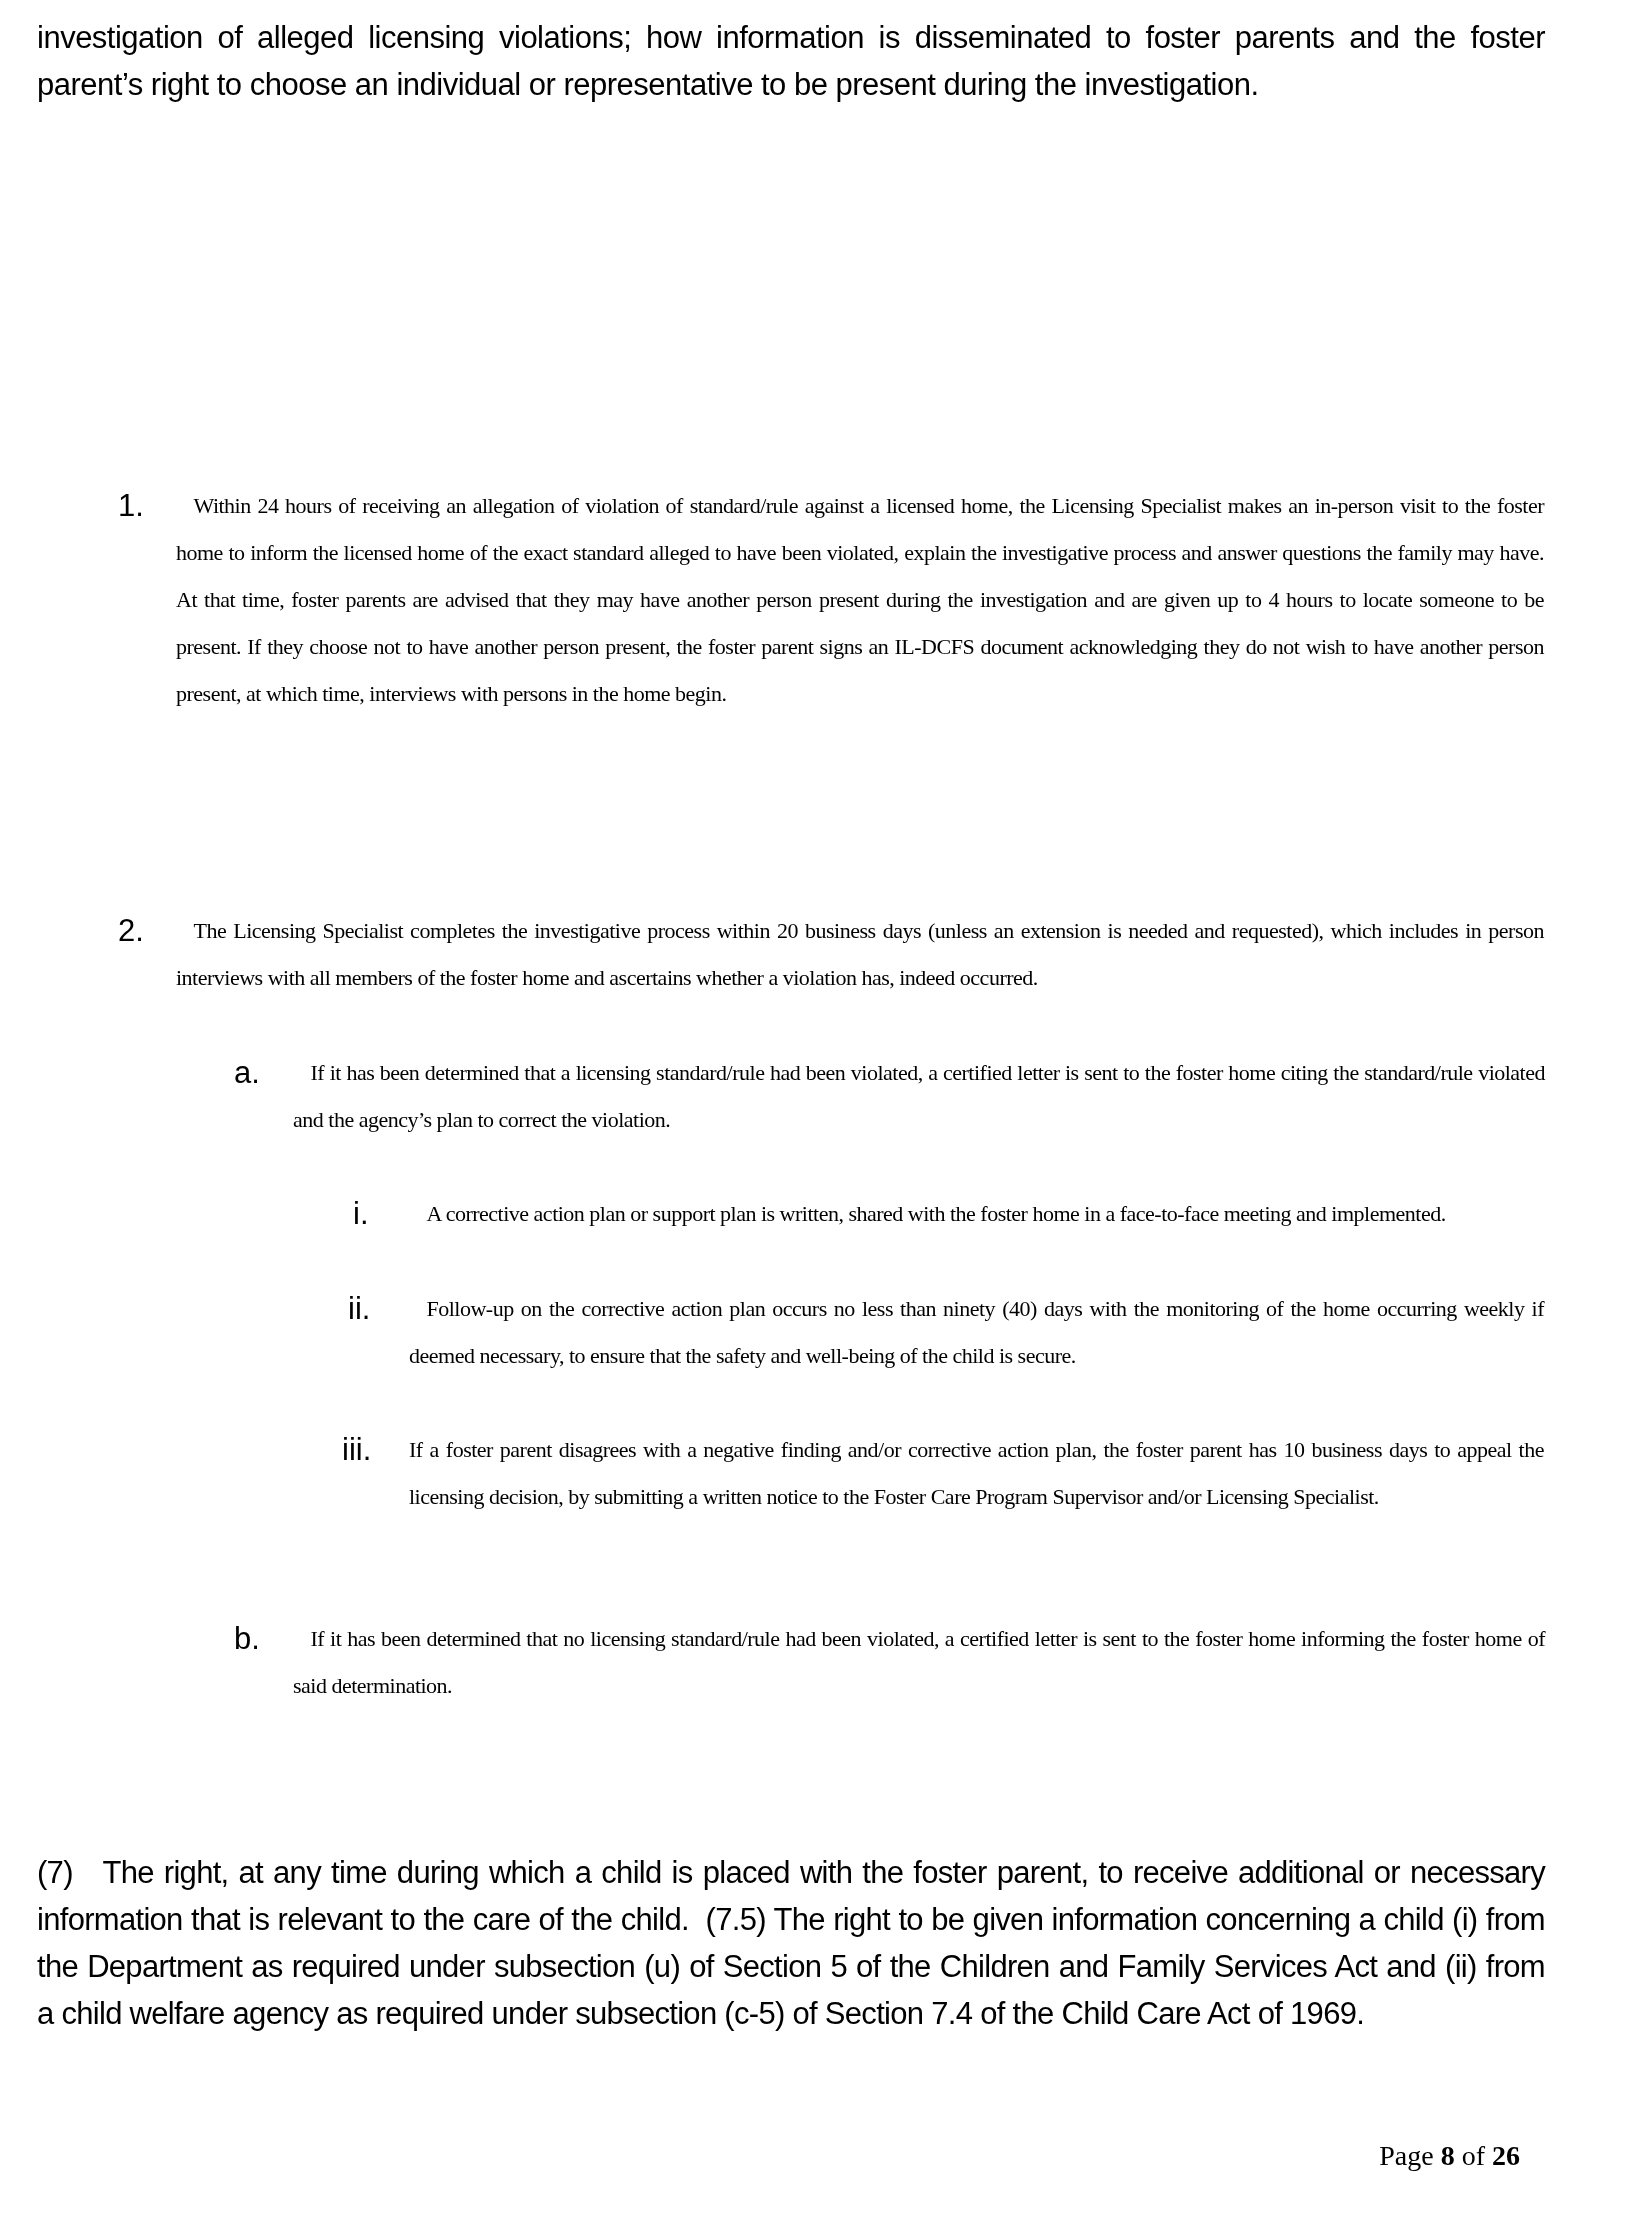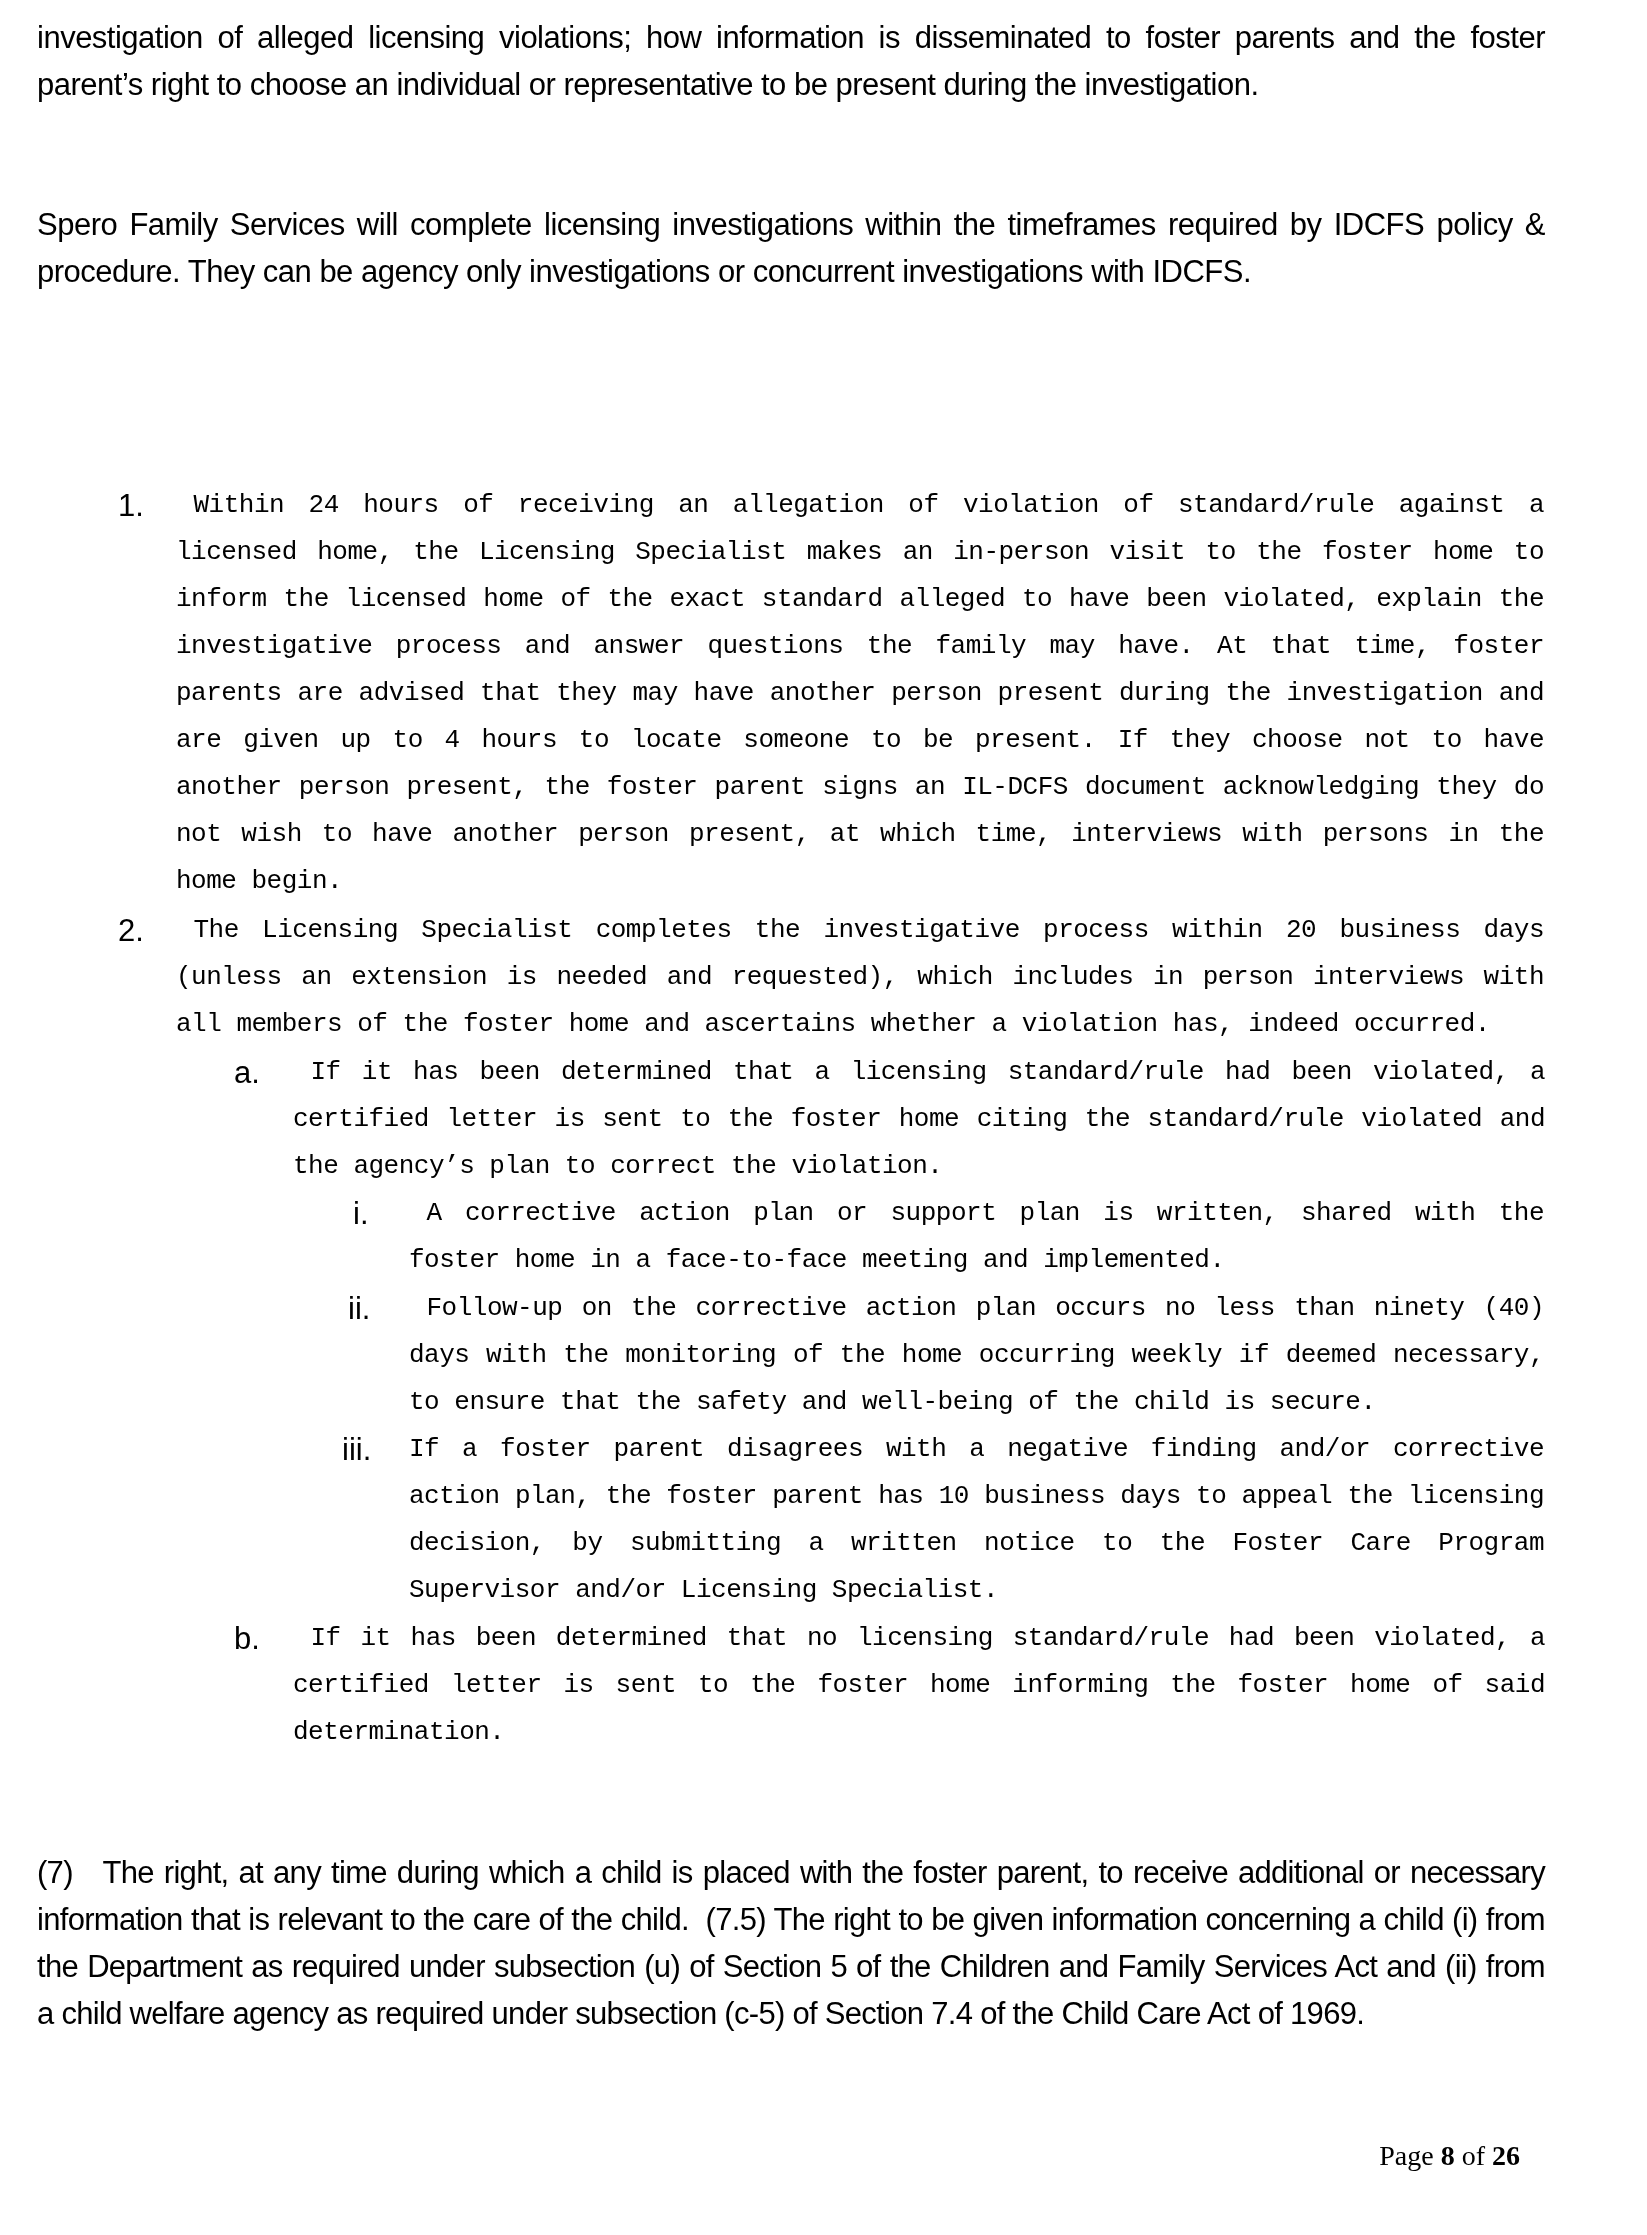--- a/index.html
+++ b/index.html
@@ -10,37 +10,36 @@
     font-size: 31px;
     line-height: 47px;
     letter-spacing: -0.5px;
     text-align: justify;
     position: absolute;
   }
   .p-left { left: 37px; width: 1508px; }
   .last-left { text-align-last: left; }
   .li { position: absolute; }
   .li .num { position: absolute; font-family: "Liberation Sans", sans-serif; font-size: 31px; line-height: 47px; }
-  .li .body { position: absolute; font-family: Liberation Mono, monospace; font-size: 26px; line-height: 47px; letter-spacing: -0.5px; text-align: justify; }
+  .li .body { position: absolute; font-family: Liberation Serif, serif; font-size: 22px; line-height: 47px; letter-spacing: -0.5px; text-align: justify; }
   .bold { font-weight: normal; letter-spacing: -0.7px; }
   .footer {
     position: absolute; right: 103px; top: 2131px;
     font-family: "Liberation Serif", serif; font-size: 28px; line-height: 49px;
   }
   .footer b { font-weight: bold; }
   .first-indent { text-indent: 17.5px; }
 </style>
 </head>
 <body>
 
 <div class="page">
 
   <div class="txt p-left last-left" style="top: 14px;">investigation of alleged licensing violations; how information is disseminated to foster parents and the foster parent’s right to choose an individual or representative to be present during the investigation.</div>
 
-  <div class="txt p-left last-left" style="top: 201px;">Spero Family Services will complete licensing investigations within the timeframes required by IDCFS policy &amp; procedure.  They can be agency only investigations or concurrent investigations with IDCFS.</div>
 
 
   <div class="li" style="left:0; top:482px;">
     <span class="num" style="left:118px; top:0;">1.</span>
     <div class="body last-left first-indent" style="left:176px; top:0; width:1368px;">Within 24 hours of receiving an allegation of violation of standard/rule against a licensed home, the Licensing Specialist makes an in-person visit to the foster home to inform the licensed home of the exact standard alleged to have been violated, explain the investigative process and answer questions the family may have.  At that time, foster parents are advised that they may have another person present during the investigation and are given up to 4 hours to locate someone to be present. If they choose not to have another person present, the foster parent signs an IL-DCFS document acknowledging they do not wish to have another person present, at which time, interviews with persons in the home begin.</div>
   </div>
 
   <div class="li" style="left:0; top:907px;">
     <span class="num" style="left:118px; top:0;">2.</span>
     <div class="body last-left first-indent" style="left:176px; top:0; width:1368px;">The Licensing Specialist completes the investigative process within 20 business days (unless an extension is needed and requested), which includes in person interviews with all members of the foster home and ascertains whether a violation has, indeed occurred.</div>

